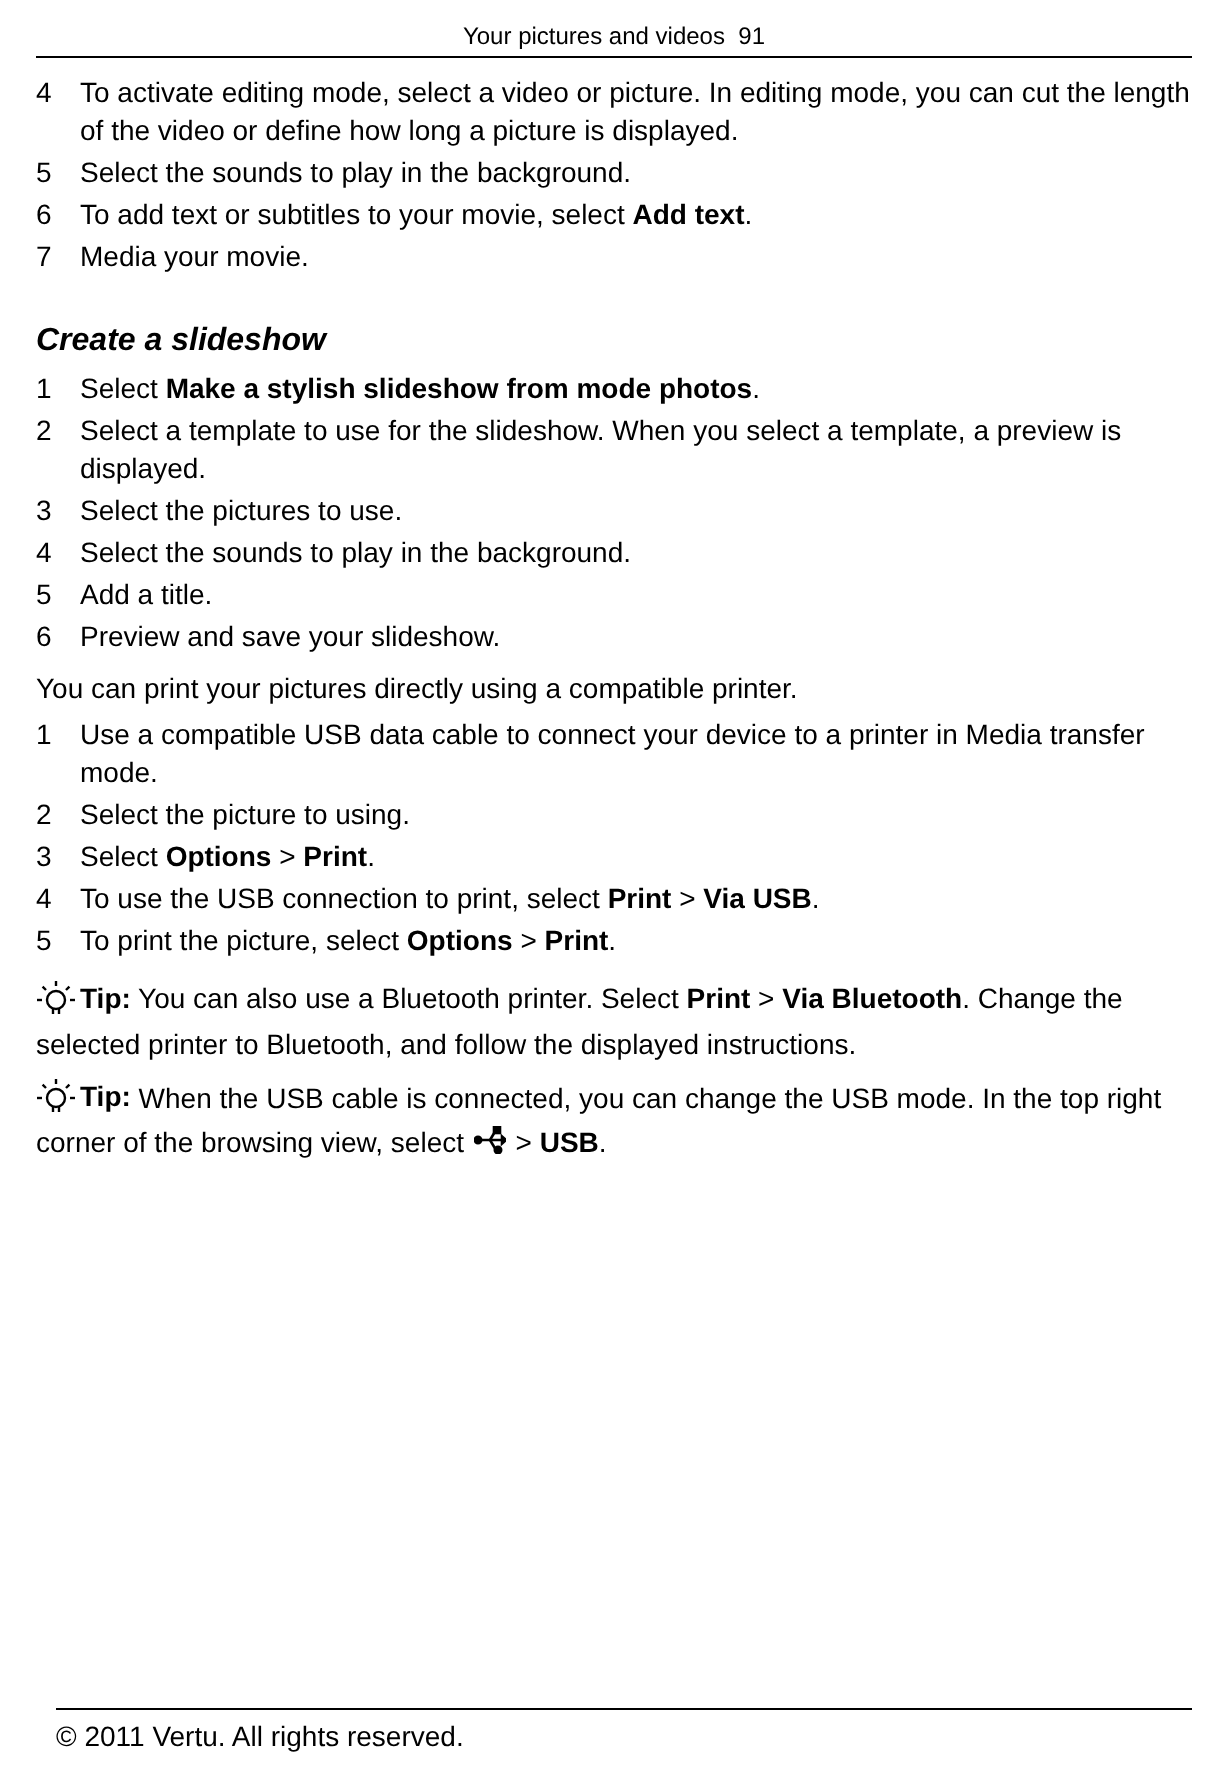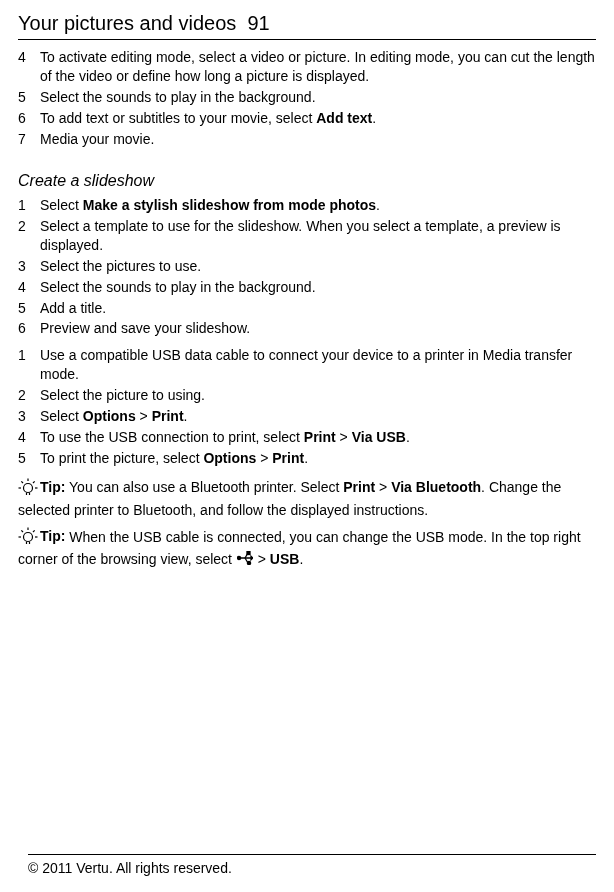--- a/index.html
+++ b/index.html
@@ -10,22 +10,22 @@
     font-family: Arial, Helvetica, sans-serif;
     font-size: 14px;
     line-height: 1.35;
     color: #000;
     position: relative;
   }
   .page {
     padding: 10px 18px 0 18px;
   }
   .header {
-    text-align: left;
-    font-size: 20px;
+    text-align: center;
+    font-size: 12px;
     padding-bottom: 2px;
     border-bottom: 1px solid #000;
     margin-bottom: 8px;
   }
   .footer {
     position: absolute;
     bottom: 14px;
     left: 28px;
     right: 18px;
     font-size: 14px;
@@ -43,21 +43,21 @@
   }
   ol.numbered li .n {
     flex: 0 0 22px;
   }
   ol.numbered li .t {
     flex: 1;
   }
   h2.section-slideshow {
     font-size: 16px;
     font-style: italic;
-    font-weight: normal;
+    font-weight: bold;
     margin: 22px 0 2px 0;
   }
   h2.section-print {
     font-size: 19px;
     font-weight: bold;
     margin: 10px 0 2px 0;
   }
   p { margin: 2px 0 4px 0; }
   .b { font-weight: bold; }
   .tip-block {
@@ -123,20 +123,21 @@
       <li>
         <span class="n">5</span>
         <span class="t">Add a title.</span>
       </li>
       <li>
         <span class="n">6</span>
         <span class="t">Preview and save your slideshow.</span>
       </li>
     </ol>
 
+  <p>You can print your pictures directly using a compatible printer.</p>
   <ol class="numbered" id="print-list">
       <li>
         <span class="n">1</span>
         <span class="t">Use a compatible USB data cable to connect your device to a printer in Media transfer mode.</span>
       </li>
       <li>
         <span class="n">2</span>
         <span class="t">Select the picture to using.</span>
       </li>
       <li>

